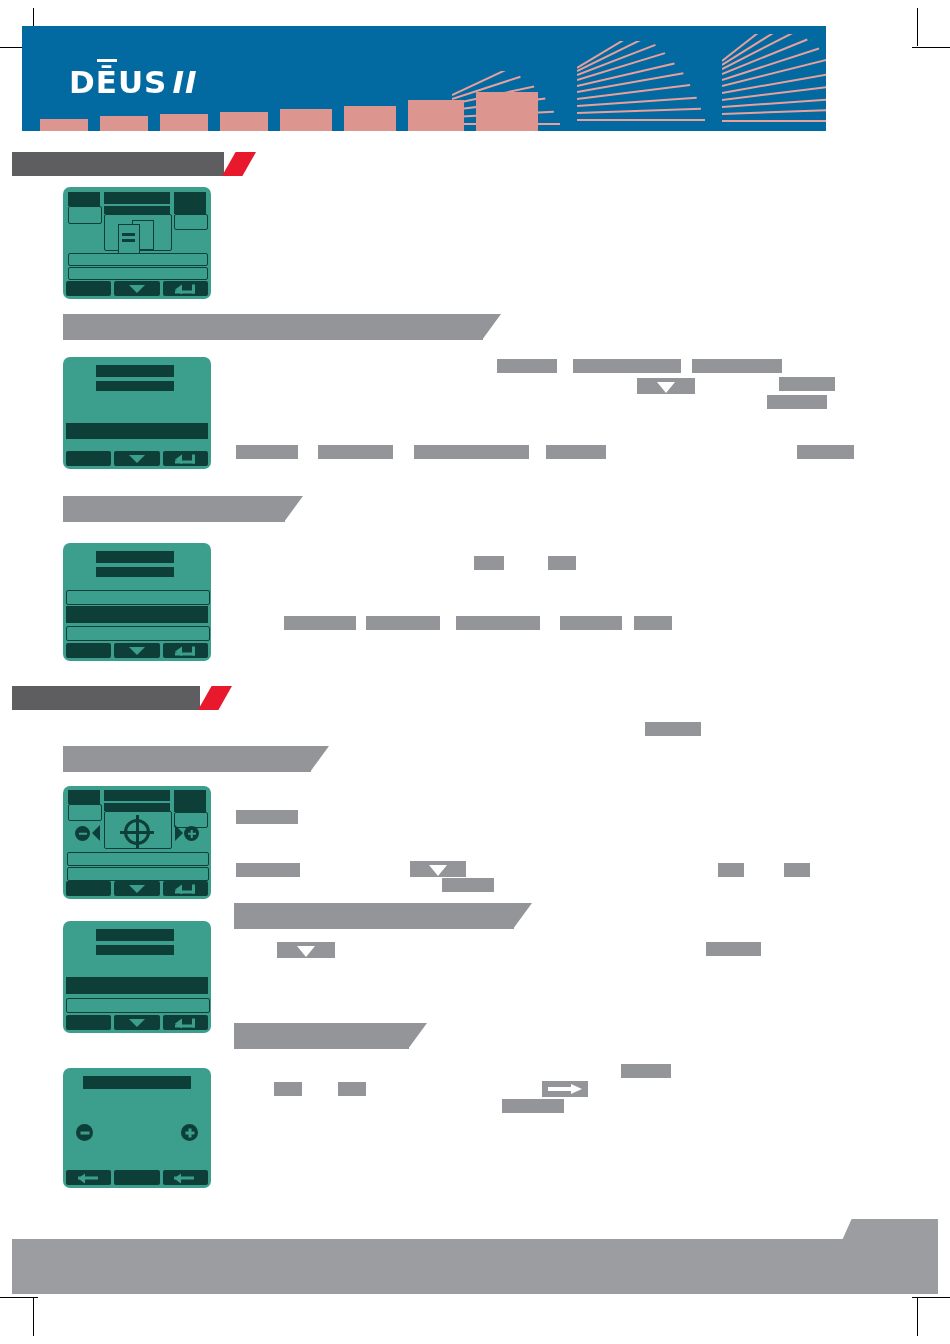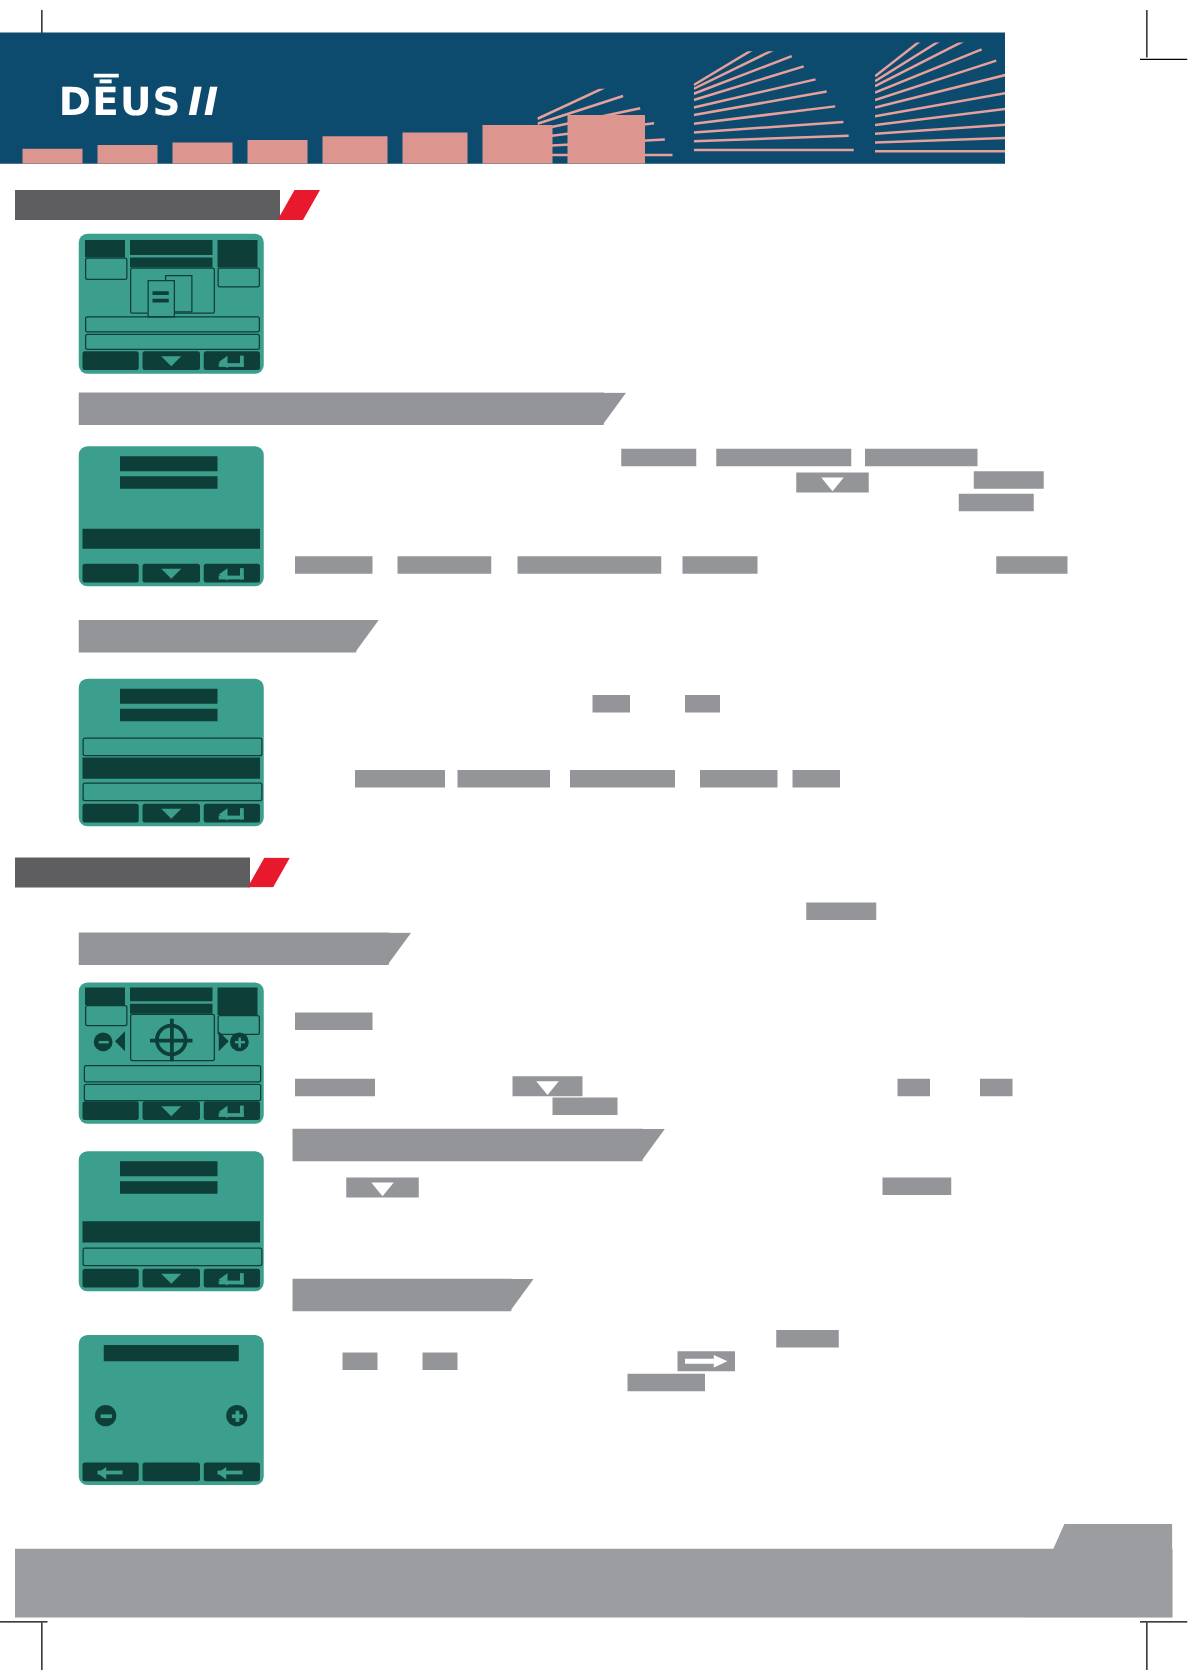--- a/index.html
+++ b/index.html
@@ -8,22 +8,22 @@
     font-family:"Liberation Sans","DejaVu Sans",sans-serif;
   }
   .page{position:absolute;inset:0;background:#fff;}
 
   
   .crop{position:absolute;background:#000;}
   .crop.v{width:1px;height:38px;}
   .crop.h{height:1px;width:38px;}
 
   
-  .banner{position:absolute;left:0;top:26px;width:804px;height:105px;
-          background:#0c4a6e;overflow:hidden;}
+  .banner{position:absolute;left:22px;top:26px;width:804px;height:105px;
+          background:#0369a1;overflow:hidden;}
   .banner .logo{position:absolute;left:47px;top:38px;color:#fff;
           font-size:31px;font-weight:bold;letter-spacing:1px;
           font-family:"DejaVu Sans",sans-serif;white-space:nowrap;}
   .banner .logo .rm{font-style:normal;}
   .banner .logo .ii{font-style:italic;font-weight:bold;margin-left:5px;}
   .banner .logo .e{position:relative;display:inline-block;}
   .banner .logo .e:after{content:"";position:absolute;left:6%;right:6%;top:-5px;height:3px;background:#fff;}
 
   
   .fan{position:absolute;overflow:hidden;}

